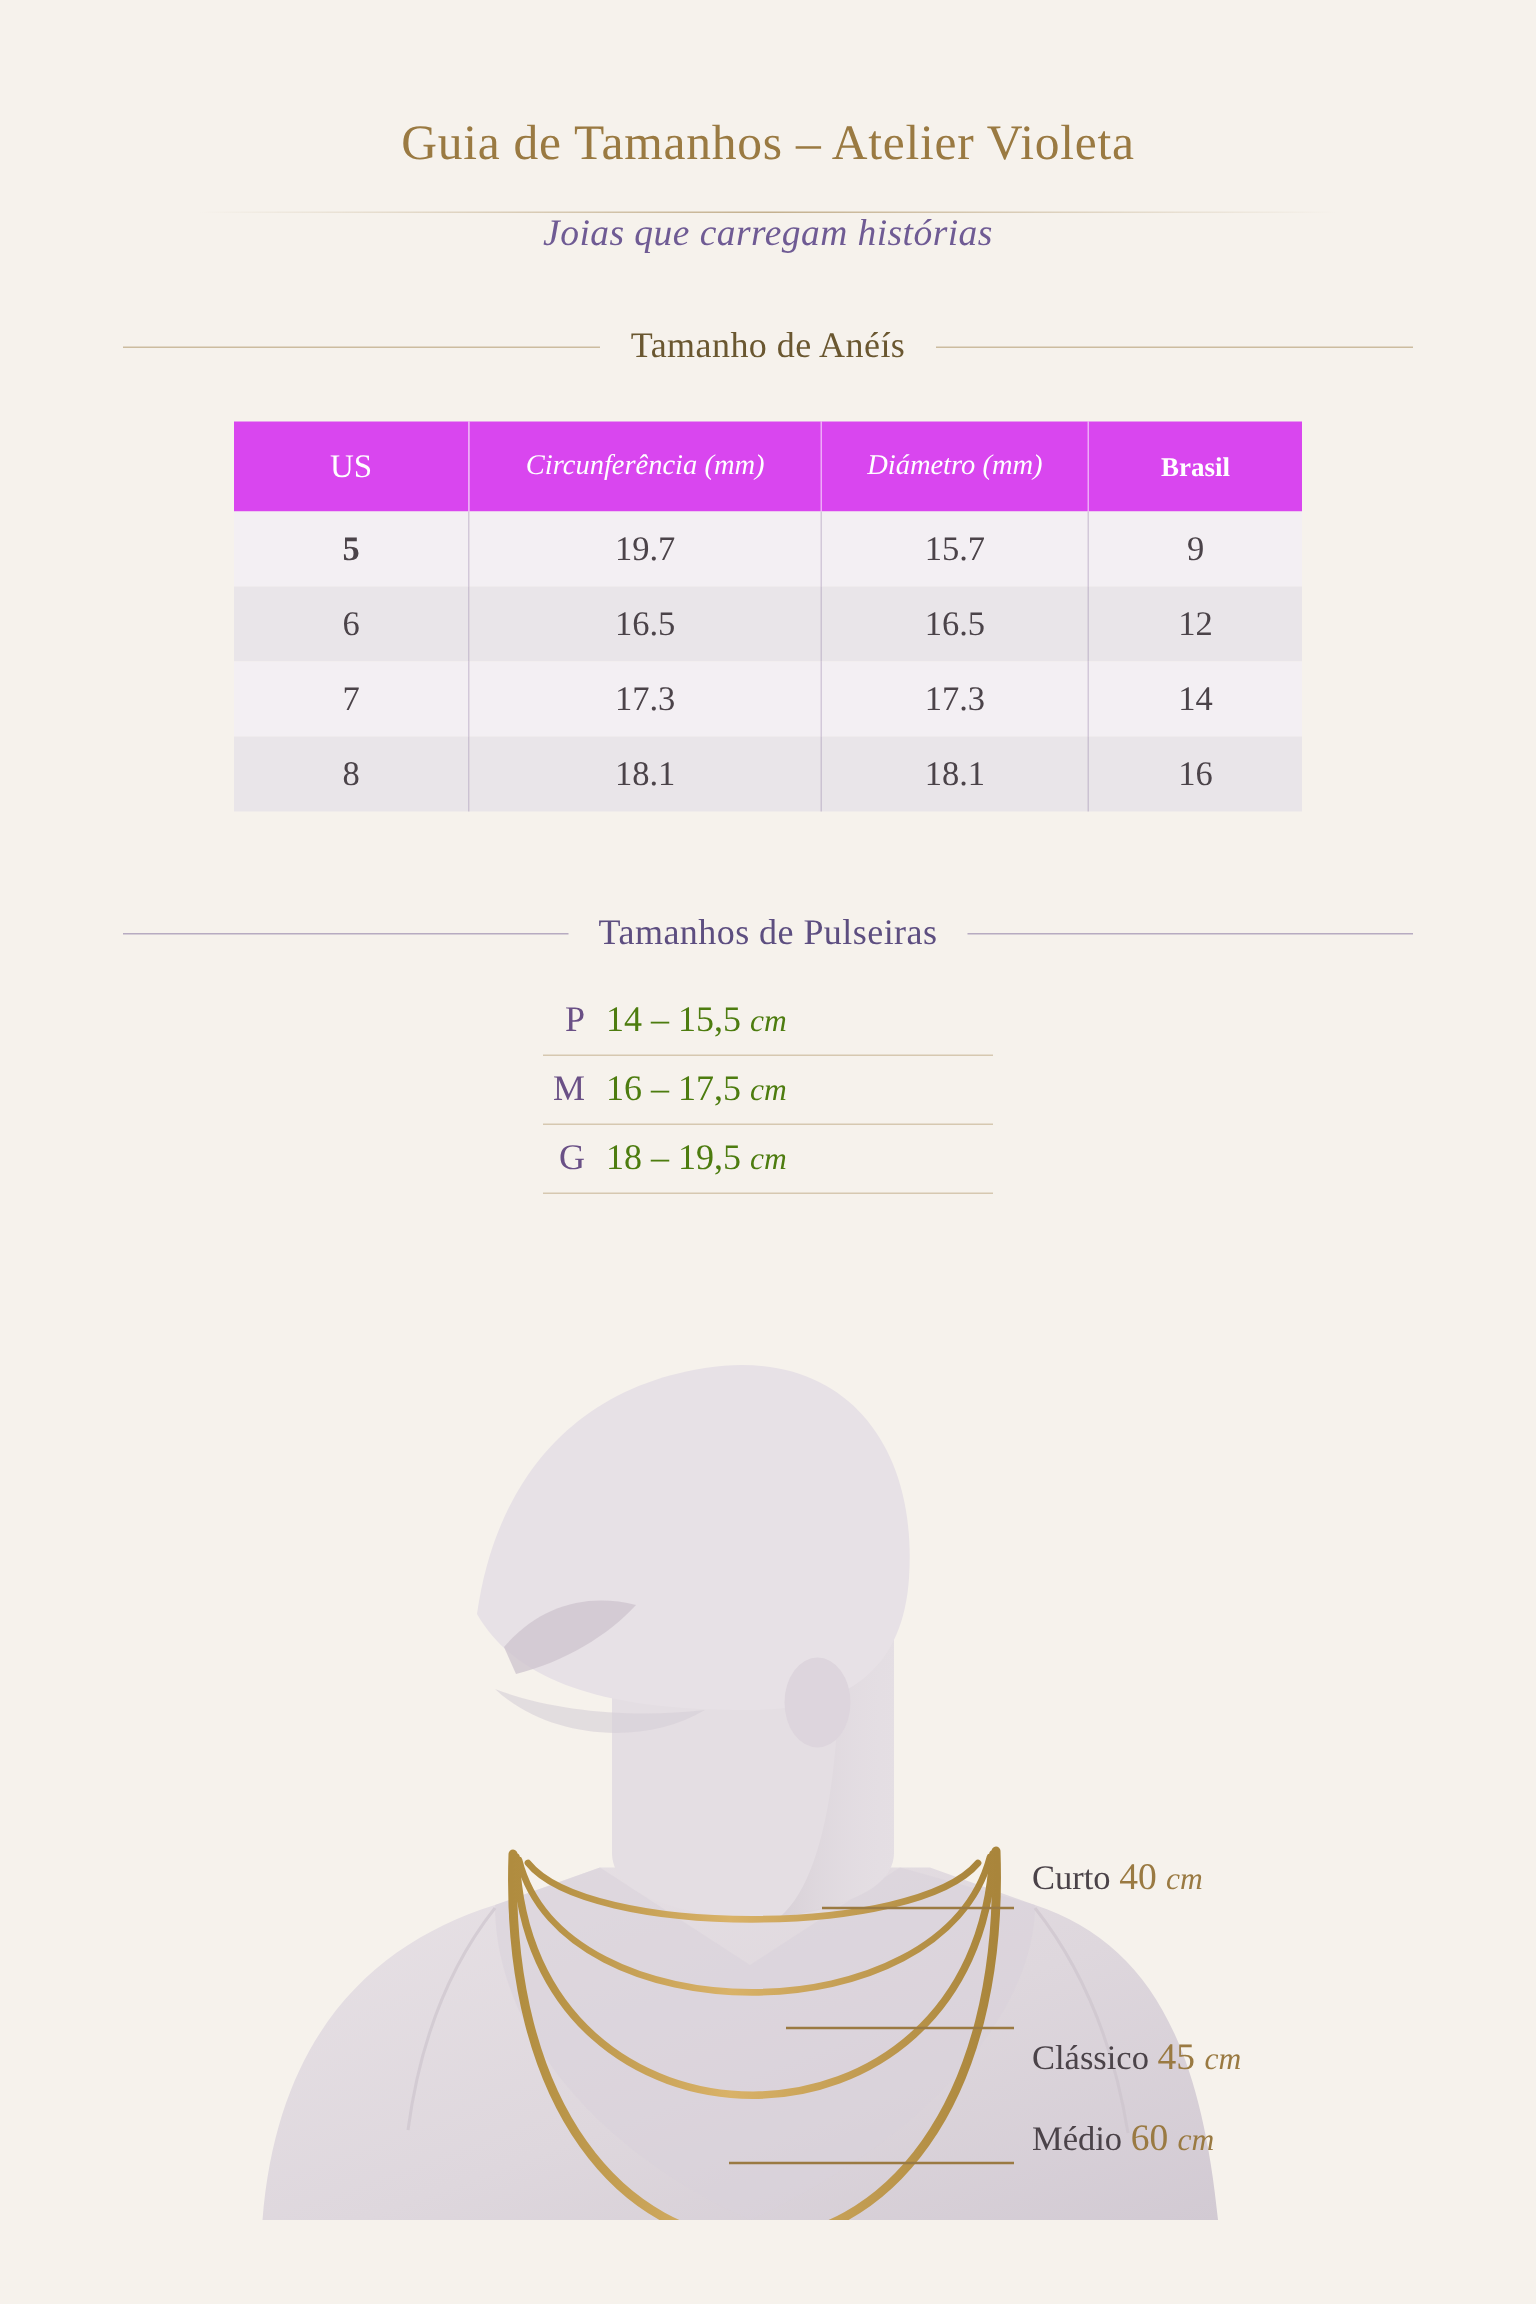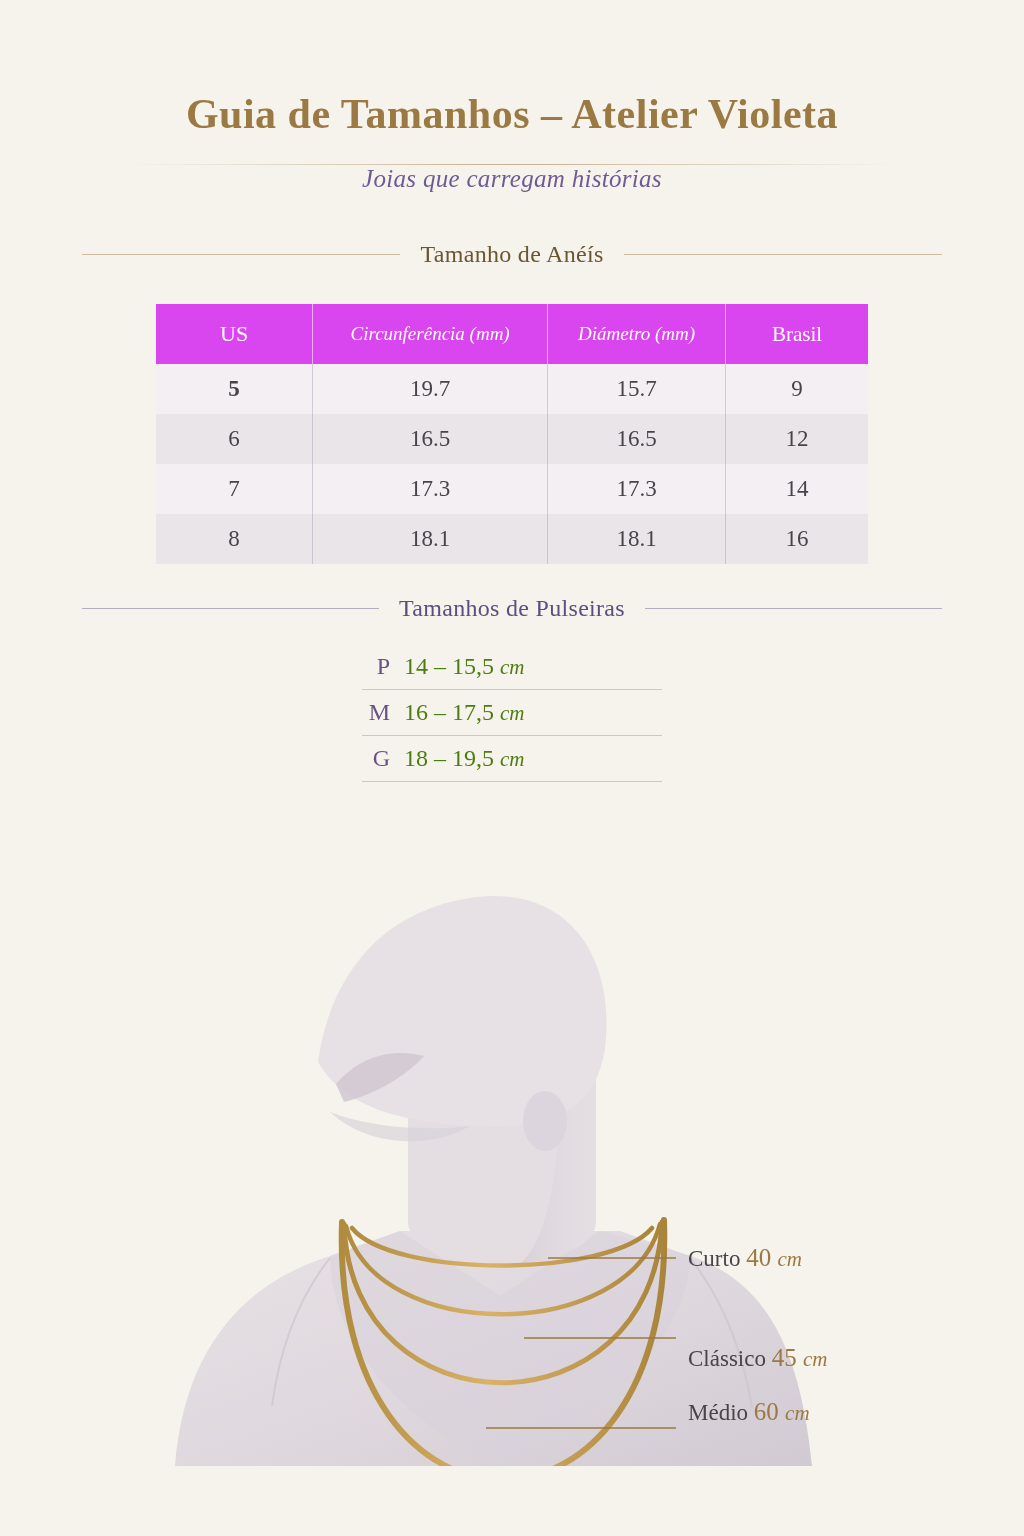--- a/index.html
+++ b/index.html
@@ -22,25 +22,25 @@
     height: 1536px;
     box-sizing: border-box;
   }
 
   
   .header {
     padding-top: 78px;
     text-align: center;
   }
   .title {
-    font-size: 42px;
+    font-size: 33px;
     letter-spacing: 0.5px;
     color: #9a7a42;
-    font-weight: 700;
-    margin: 12px;
+    font-weight: 400;
+    margin: 0;
   }
   .title-rule {
     width: 760px;
     height: 1px;
     background: linear-gradient(to right, rgba(154,122,66,0), rgba(154,122,66,0.55), rgba(154,122,66,0));
     margin: 26px auto 0 auto;
   }
   .subtitle {
     font-size: 25px;
     font-style: italic;
@@ -95,22 +95,22 @@
     padding: 17px 4px;
     text-align: center;
     border-right: 1px solid rgba(255,255,255,0.55);
   }
   table.rings thead th:last-child { border-right: none; }
   table.rings thead th.ital {
     font-style: italic;
     font-size: 19px;
   }
   table.rings thead th.bold {
-    font-weight: normal;
-    font-size: 21px;
+    font-weight: bold;
+    font-size: 18px;
   }
   table.rings tbody td {
     text-align: center;
     font-size: 23px;
     padding: 12px 4px;
     color: #4b4349;
     border-right: 1px solid rgba(150,130,170,0.35);
   }
   table.rings tbody td:last-child { border-right: none; }
   table.rings tbody tr:nth-child(odd) { background: #f3eff3; }
@@ -245,21 +245,21 @@
             <td>8</td>
             <td>18.1</td>
             <td>18.1</td>
             <td>16</td>
           </tr>
         </tbody>
       </table>
     </div>
   </div>
 
-  <div style="margin-top:31px;">
+  <div style="margin-top:68px;">
     <div class="section-head">
       <span class="rule"></span>
       <h2 class="purple">Tamanhos de Pulseiras</h2>
       <span class="rule"></span>
     </div>
 
     <div class="bracelets">
       <div class="bracelet-row">
         <span class="bracelet-size">P</span>
         <span class="bracelet-range"><span>14 – 15,5</span> <span class="unit">cm</span></span>
@@ -318,21 +318,21 @@
         <path d="M344,398 C352,610 652,610 662,396" stroke="url(#gold)" stroke-width="5" fill="none" stroke-linecap="round"></path>
         <path d="M342,396 C330,740 676,740 664,394" stroke="url(#gold)" stroke-width="6" fill="none" stroke-linecap="round"></path>
 
         <line x1="548" y1="432" x2="676" y2="432" stroke="#9a7a42" stroke-width="1.6"></line>
         <line x1="524" y1="512" x2="676" y2="512" stroke="#9a7a42" stroke-width="1.6"></line>
         <line x1="486" y1="602" x2="676" y2="602" stroke="#9a7a42" stroke-width="1.6"></line>
         <line x1="470" y1="702" x2="676" y2="702" stroke="#9a7a42" stroke-width="1.6"></line>
       </svg>
 
       <div class="necklace-labels">
-        <div class="necklace-label" style="top:418px;">
+        <div class="necklace-label" style="top:398px;">
           <span>Curto</span>
           <span class="len"><span>40</span> <span class="unit">cm</span></span>
         </div>
         <div class="necklace-label" style="top:518px;">
           <span>Clássico</span>
           <span class="len"><span>45</span> <span class="unit">cm</span></span>
         </div>
         <div class="necklace-label" style="top:572px;">
           <span>Médio</span>
           <span class="len"><span>60</span> <span class="unit">cm</span></span>

